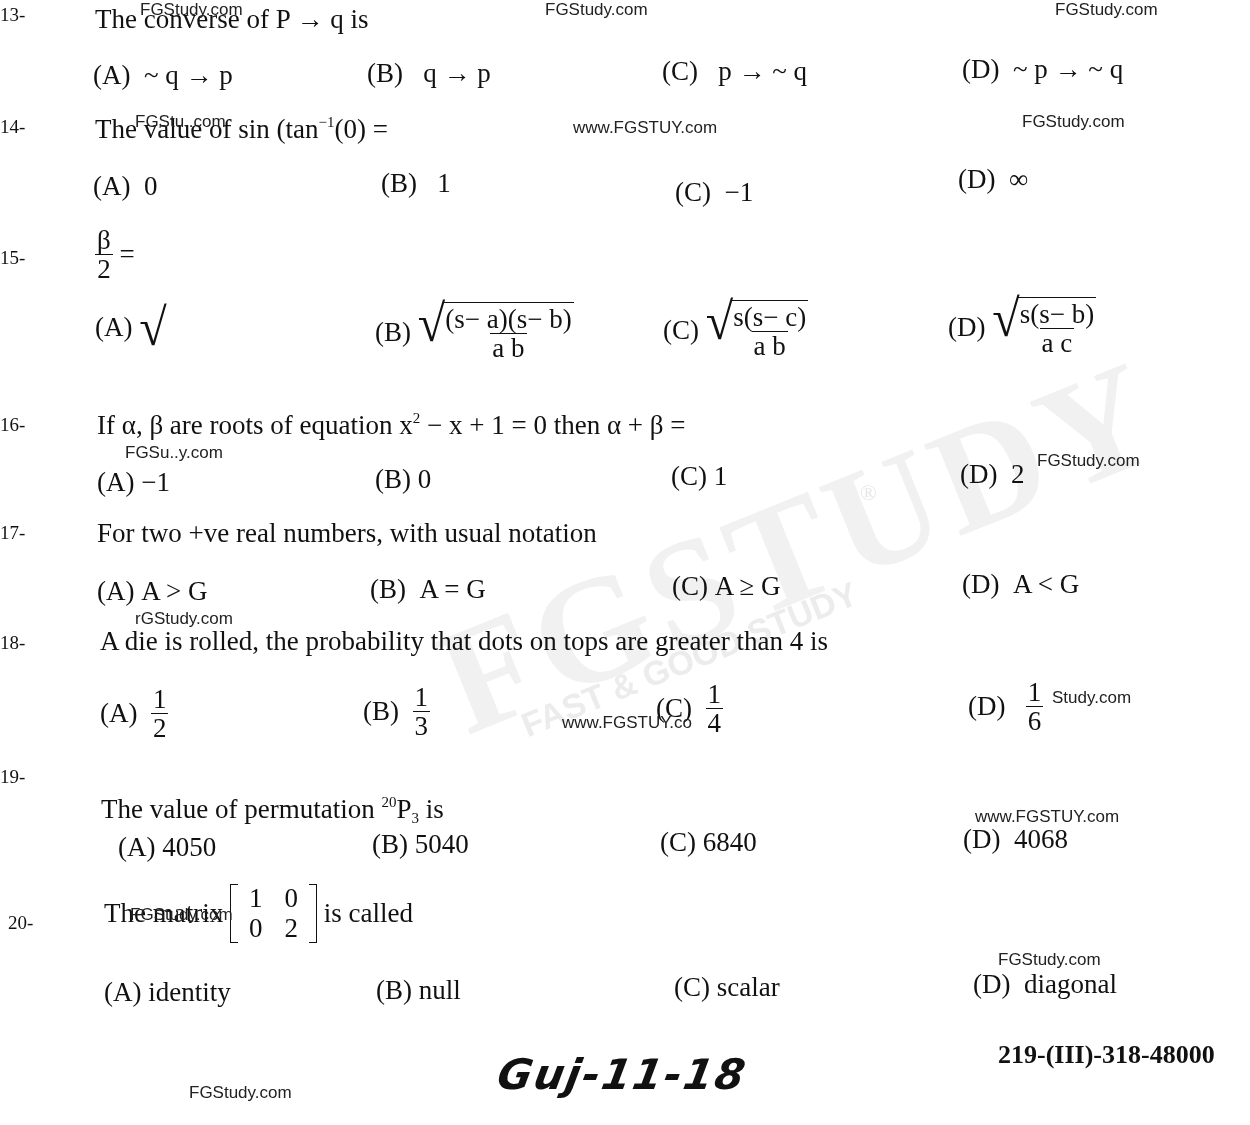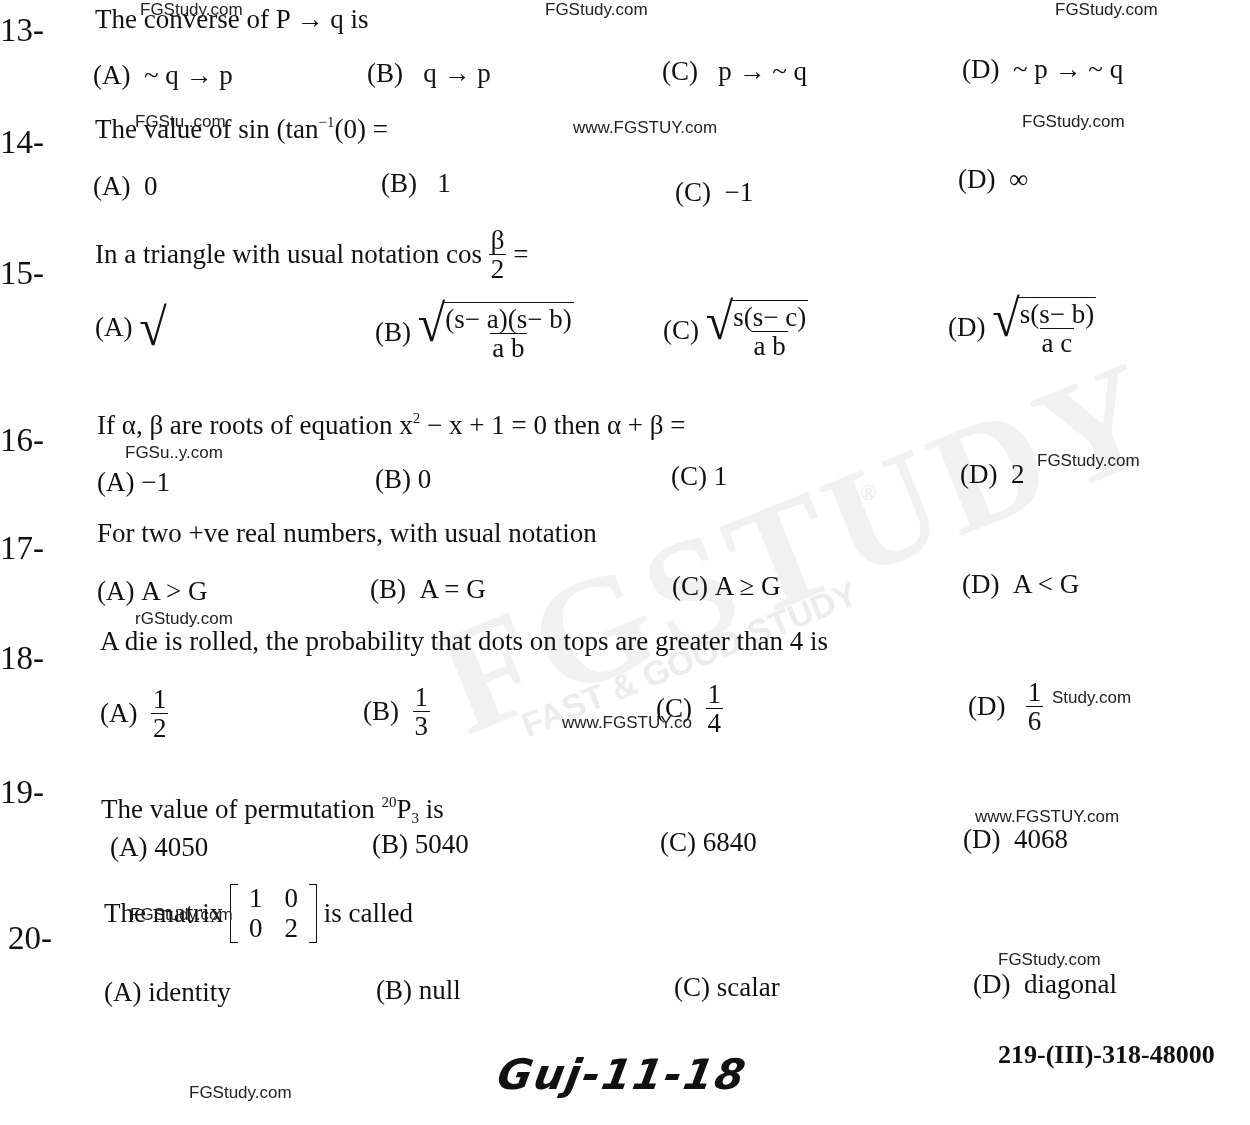--- a/index.html
+++ b/index.html
@@ -1,19 +1,19 @@
 <!DOCTYPE html>
 <html><head>
 <meta charset="utf-8">
 <style>
   html, body { margin: 0; padding: 0; background: #ffffff; }
   body { width: 1250px; height: 1125px; position: relative; overflow: hidden;
          font-family: "Liberation Serif", "DejaVu Serif", serif; color: #111; }
   .abs { position: absolute; white-space: nowrap; }
-  .qnum { font-size: 33px; margin-top: 8px; }
+  .qnum { font-size: 19px; }
   .qtext { font-size: 27px; }
   .opt { font-size: 27px; }
   .wm { font-family: "Liberation Sans", "DejaVu Sans", sans-serif; font-size: 17px; color: #222; }
   sup.s { font-size: 15px; vertical-align: 11px; line-height: 0; }
   sub.s { font-size: 15px; vertical-align: -5px; line-height: 0; }
   .frac { display: inline-flex; flex-direction: column; align-items: center; vertical-align: middle; line-height: 1.05; }
   .frac .num { padding: 0 2px; }
   .frac .den { border-top: 1.5px solid #111; padding: 0 2px; }
   .frac.small .den { border-top-width: 1px; }
   .sqrt { display: inline-flex; align-items: stretch; vertical-align: middle; }
@@ -54,21 +54,20 @@
 <div class="abs qtext" style="left:95px;top:114px">
   <span>The value of sin (tan</span><sup class="s">−1</sup><span>(0) =</span>
 </div>
 <div class="abs opt" style="left:93px;top:171px"><span>(A)</span>&nbsp;&nbsp;<span>0</span></div>
 <div class="abs opt" style="left:381px;top:168px"><span>(B)</span>&nbsp;&nbsp;&nbsp;<span>1</span></div>
 <div class="abs opt" style="left:675px;top:177px"><span>(C)</span>&nbsp;&nbsp;<span>−1</span></div>
 <div class="abs opt" style="left:958px;top:164px"><span>(D)</span>&nbsp;&nbsp;<span>∞</span></div>
 
 <div class="abs qnum" style="left:0;top:247px">15-</div>
 <div class="abs qtext" style="left:95px;top:226px">
-  <span style="display:inline-block;vertical-align:middle">In a triangle with usual notation cos</span>
   <span class="frac small">
       <span class="num">β</span>
       <span class="den">2</span>
     </span>
   <span style="vertical-align:middle">=</span>
 </div>
 
 <div class="abs opt" style="left:95px;top:305px">
   <span style="vertical-align:middle">(A)</span>
   <span class="sqrt">
@@ -156,21 +155,21 @@
   <span class="frac small">
       <span class="num">1</span>
       <span class="den">6</span>
     </span>
 </div>
 
 <div class="abs qnum" style="left:0;top:766px">19-</div>
 <div class="abs qtext" style="left:101px;top:794px">
   <span>The value of permutation </span><sup class="s">20</sup><span>P</span><sub class="s">3</sub><span> is</span>
 </div>
-<div class="abs opt" style="left:110px;top:832px"><span>(A)</span>&nbsp;<span>4050</span></div>
+<div class="abs opt" style="left:118px;top:832px"><span>(A)</span>&nbsp;<span>4050</span></div>
 <div class="abs opt" style="left:372px;top:829px"><span>(B)</span>&nbsp;<span>5040</span></div>
 <div class="abs opt" style="left:660px;top:827px"><span>(C)</span>&nbsp;<span>6840</span></div>
 <div class="abs opt" style="left:963px;top:824px"><span>(D)</span>&nbsp;&nbsp;<span>4068</span></div>
 
 <div class="abs qnum" style="left:8px;top:912px">20-</div>
 <div class="abs qtext" style="left:104px;top:884px">
   <span style="vertical-align:middle">The matrix</span>
   <span class="matrix">
     <span class="br-l"></span>
     <table>

